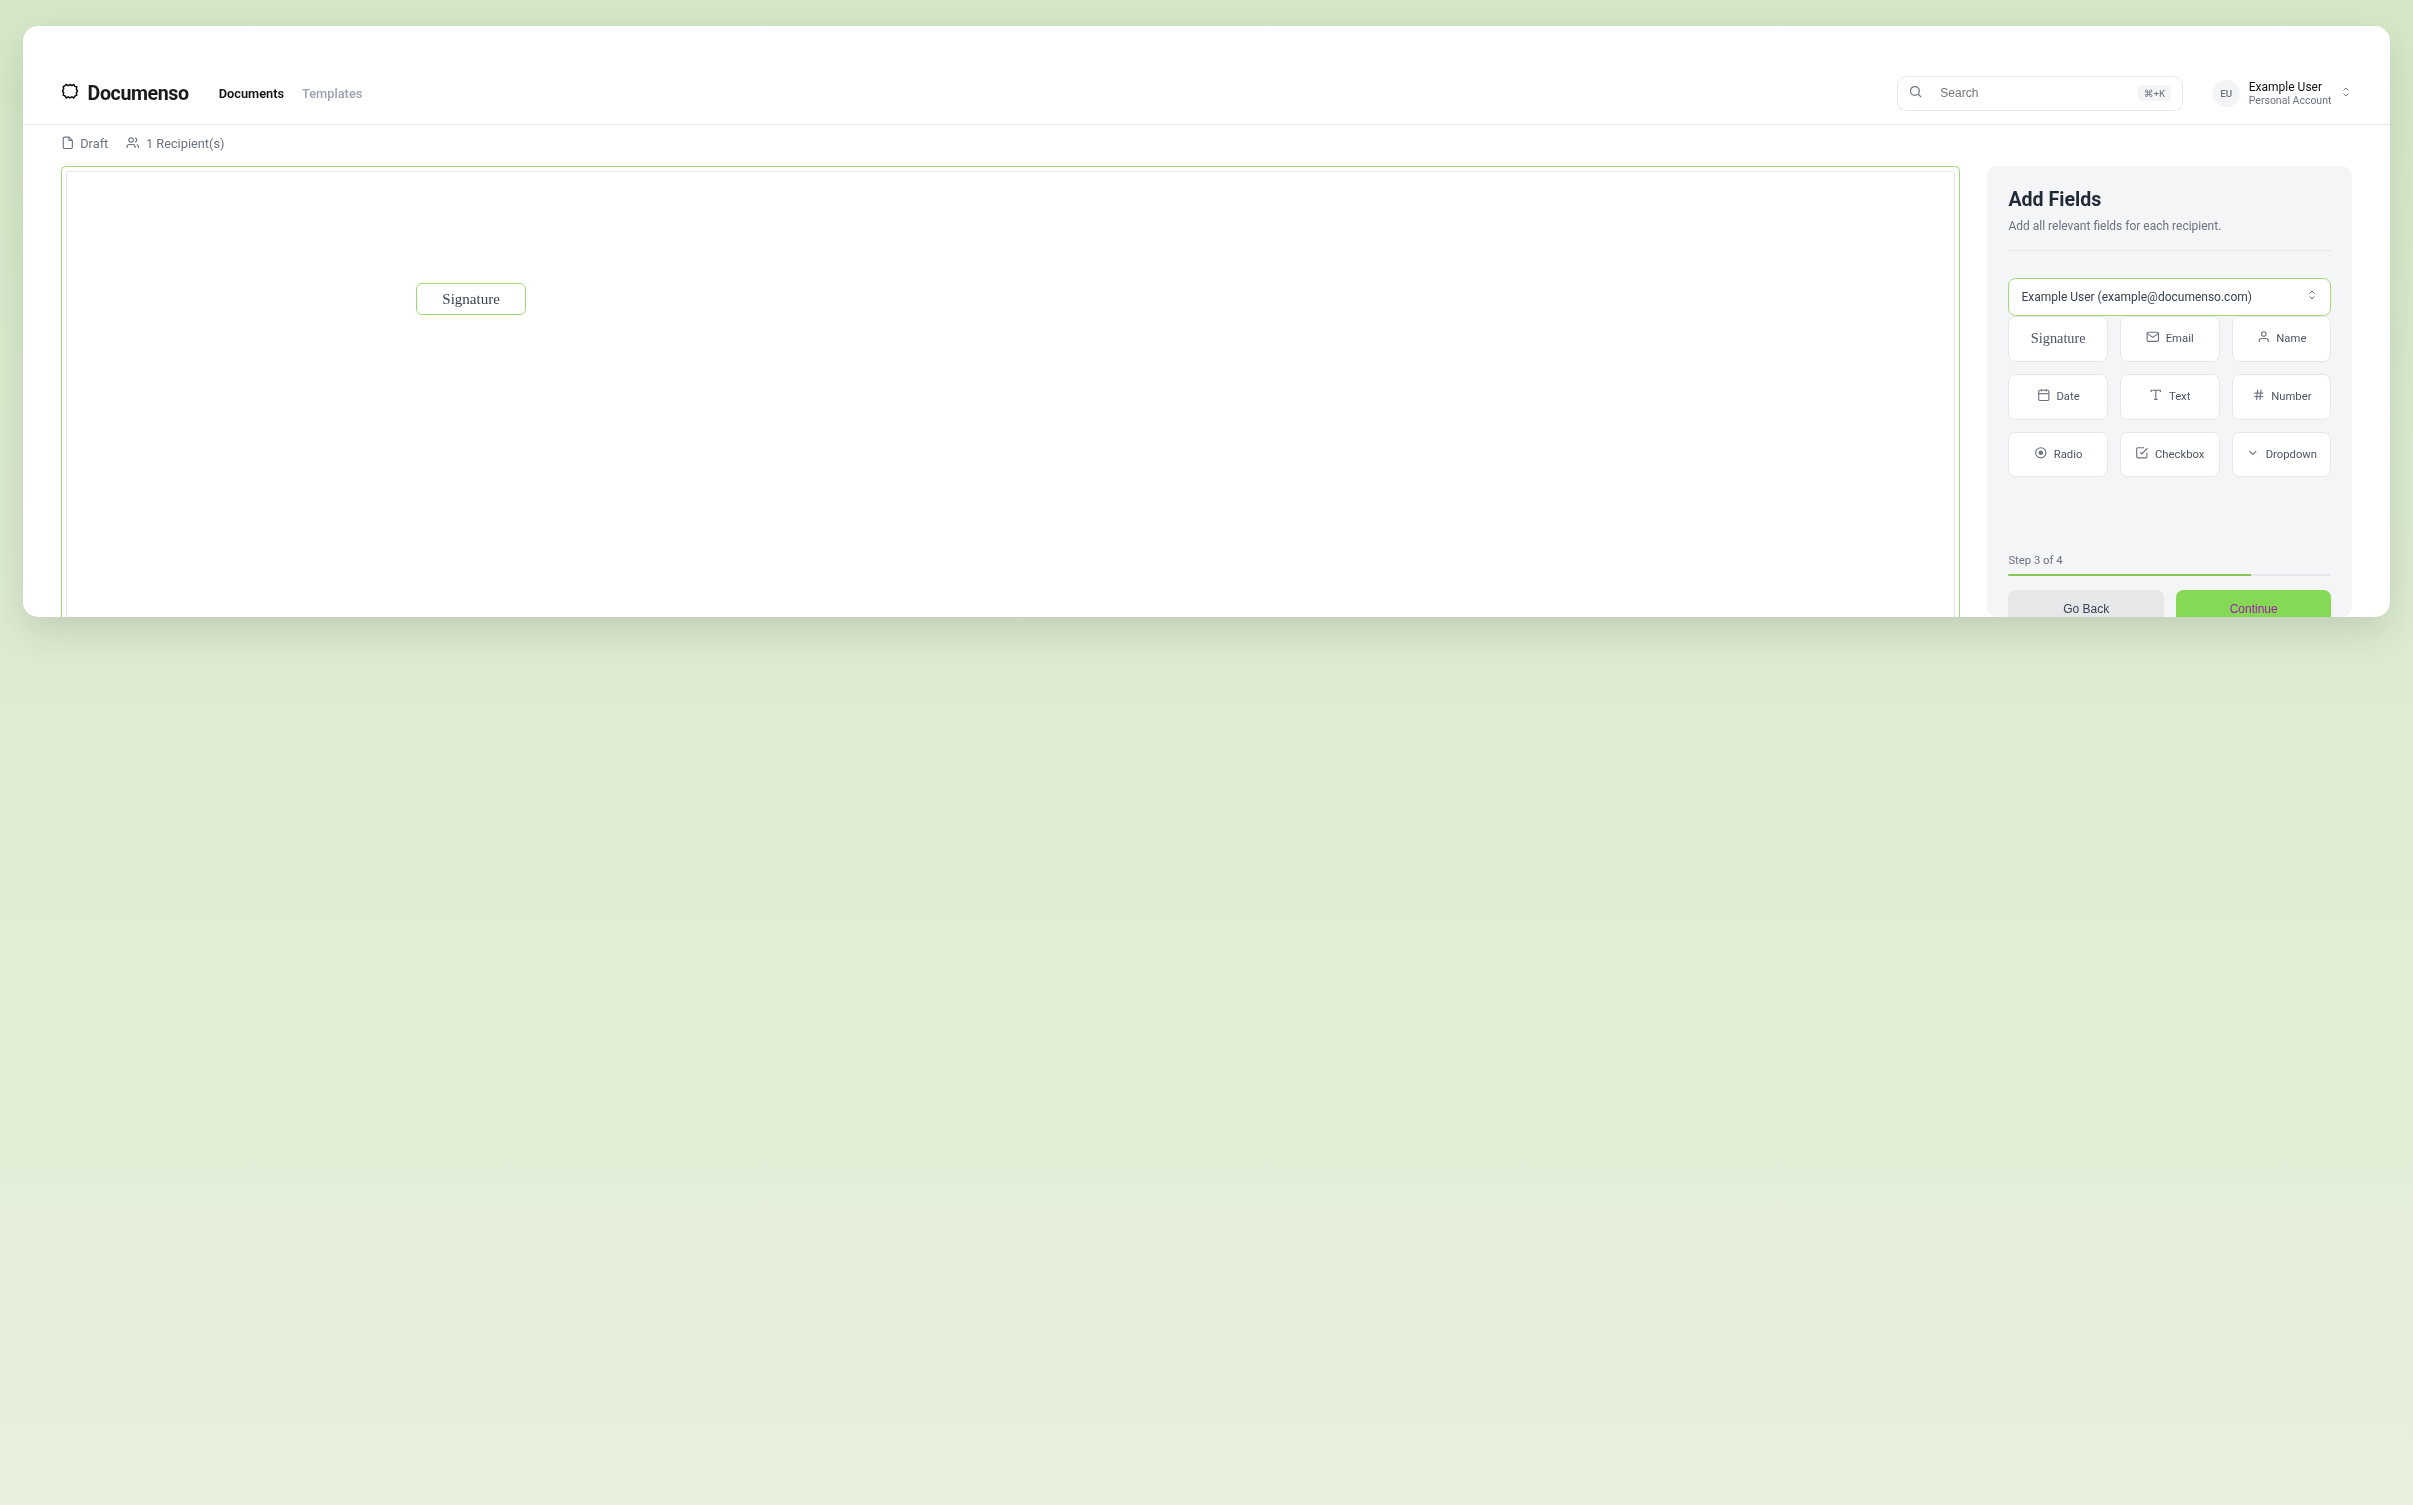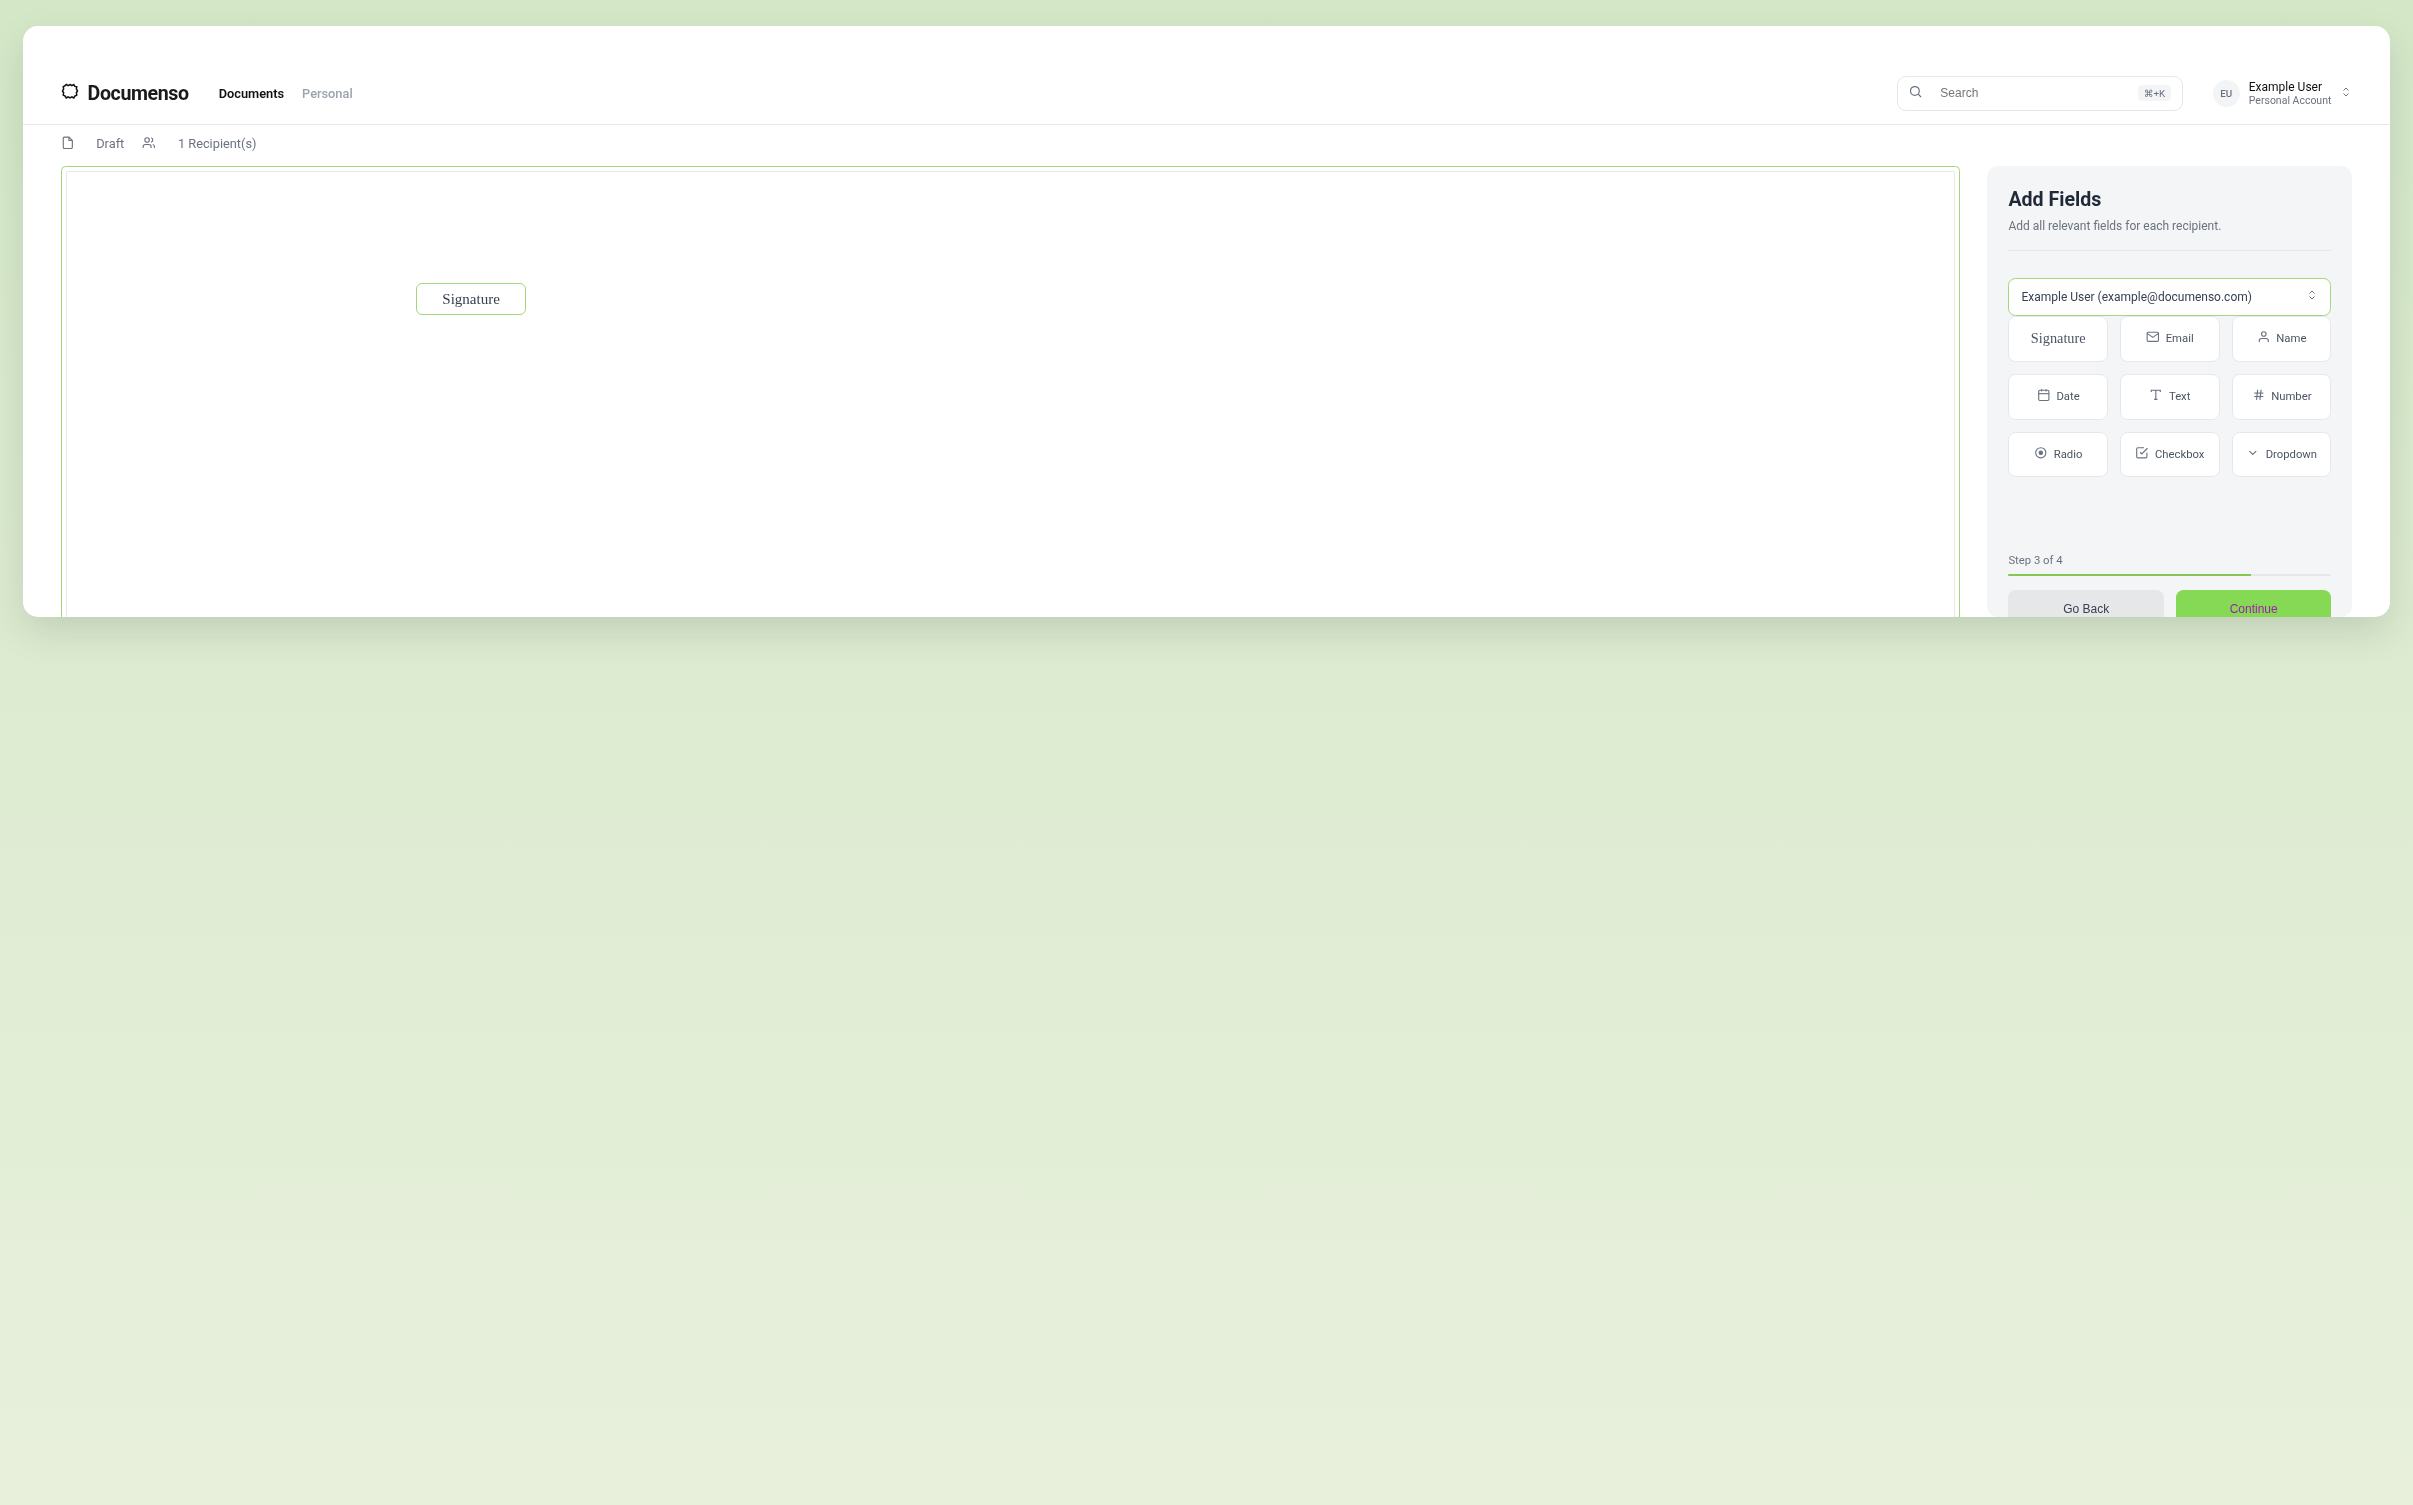--- a/index.html
+++ b/index.html
@@ -97,21 +97,21 @@
 
 .subheader {
   display: flex;
   align-items: center;
   gap: 18px;
   padding: 10.5px 38px 13.6px;
 }
 .meta-item {
   display: flex;
   align-items: center;
-  gap: 22px;
+  gap: 6px;
   color: #6b7280;
   font-size: 12.8px;
 }
 .meta-item svg { width: 13.6px; height: 13.6px; }
 
 .main-area {
   display: flex;
   flex: 1;
   gap: 27px;
   padding: 0 38px 0;
@@ -244,21 +244,21 @@
     <div class="logo-group">
       <span class="logo-icon">
         <svg viewBox="0 0 24 24" fill="none" stroke="#111" stroke-width="2">
             <path d="M12 2l2.5 1.5L17 2l1.5 2.5L21 5l-.5 3L22 10.5 20.5 13l.5 3-2.5 1.5L17 20l-2.5-1.5L12 20l-2.5-1.5L7 20l-1.5-2.5L3 16l.5-3L2 10.5 3.5 8 3 5l2.5-1.5L7 2l2.5 1.5z"></path>
           </svg>
       </span>
       <span class="logo-text">Documenso</span>
     </div>
     <div class="nav-links">
       <span class="nav-link">Documents</span>
-      <span class="nav-link inactive">Personal</span>
+      <span class="nav-link inactive">Templates</span>
     </div>
     <div class="search-container">
       <span>
         <svg viewBox="0 0 24 24" fill="none" stroke="currentColor" stroke-width="2">
             <circle cx="11" cy="11" r="7"></circle>
             <line x1="21" y1="21" x2="16.5" y2="16.5"></line>
           </svg>
       </span>
       <input class="search-input" placeholder="Search" style="">
       <span class="search-kbd">⌘+K</span>

